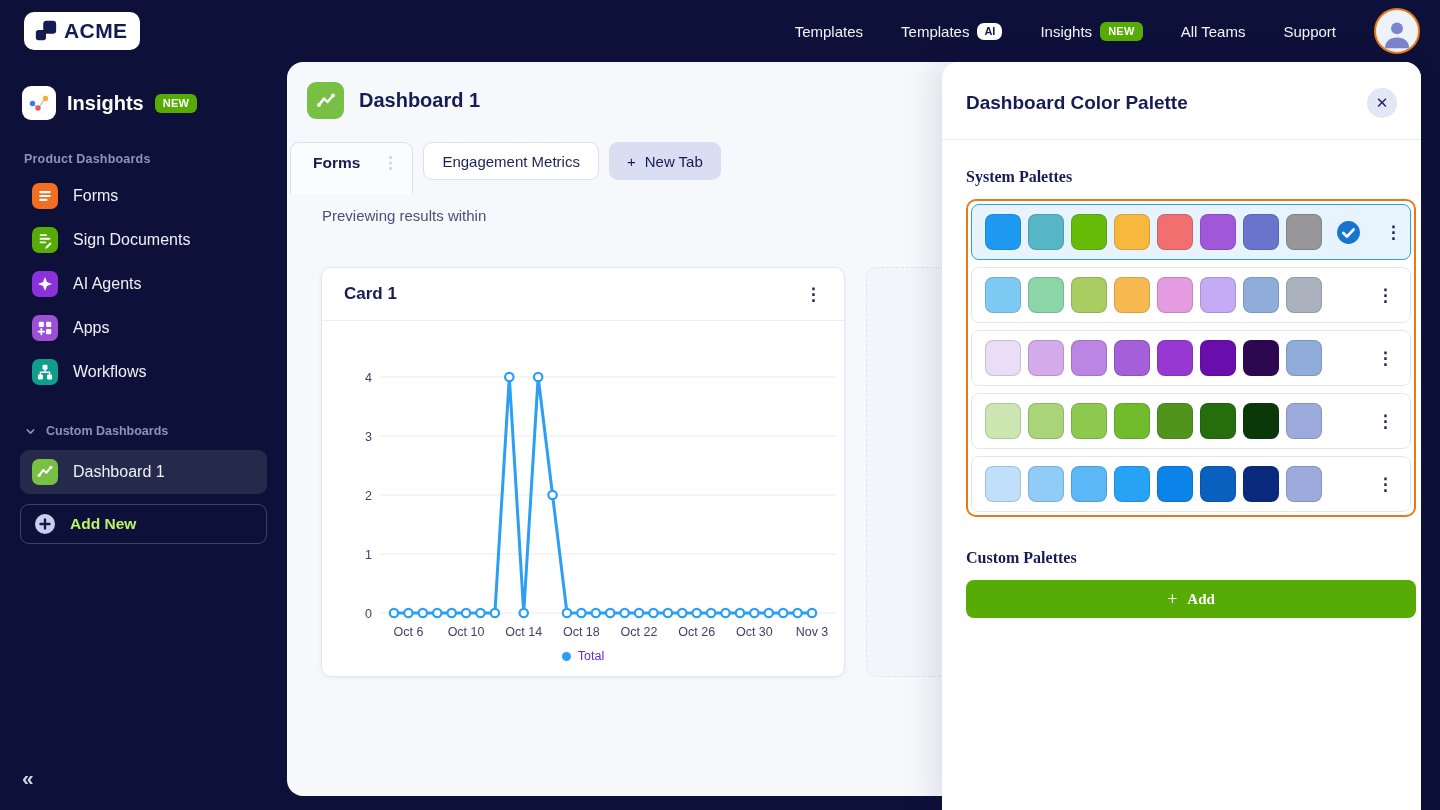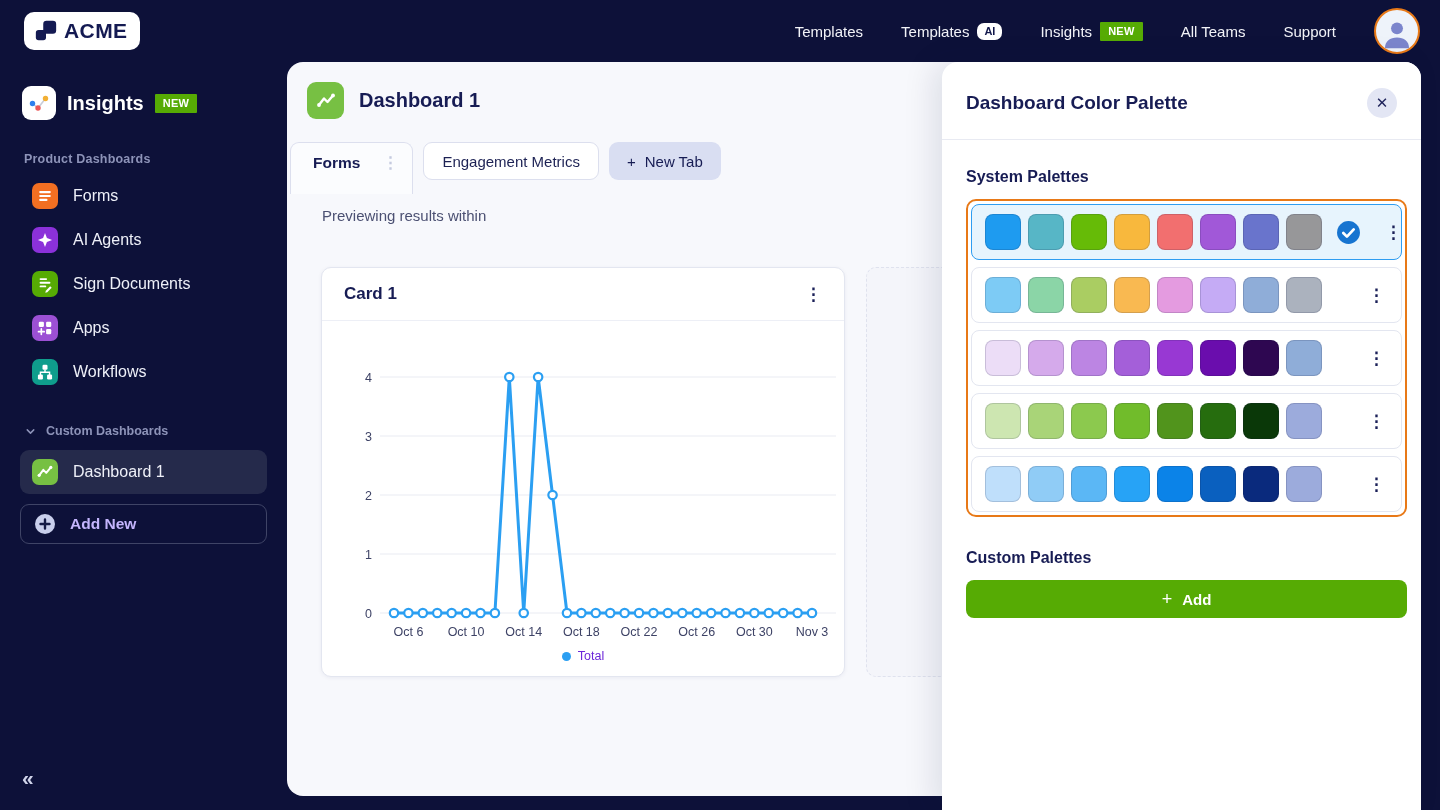--- a/index.html
+++ b/index.html
@@ -13,21 +13,21 @@
   .topnav { position:absolute; top:0; left:0; right:0; height:62px;
     display:flex; align-items:center; justify-content:space-between; padding:0 20px 0 24px; }
   .logo-box { background:#fff; border-radius:10px; height:38px; display:flex; align-items:center;
     gap:6px; padding:0 13px 0 10px; cursor:pointer; }
   .logo-mark svg { width:24px; height:24px; display:block; }
   .logo-text { font-size:21px; font-weight:bold; color:#141a52; letter-spacing:.4px; }
   .nav-right { display:flex; align-items:center; gap:38px; }
   .nav-item { display:flex; align-items:center; gap:8px; color:#f2f3f8; font-size:15px; cursor:pointer; }
   .badge { font-size:11px; font-weight:bold; border-radius:6px; line-height:1; }
   .badge-ai  { background:#fff; color:#10164a; padding:3px 7px; border-radius:7px; }
-  .badge-new { background:#56ab04; color:#fff; padding:4px 8px; border-radius:1px; letter-spacing:.3px; }
+  .badge-new { background:#56ab04; color:#fff; padding:4px 8px; border-radius:6px; letter-spacing:.3px; }
   .avatar { width:46px; height:46px; border-radius:50%; background:#eef3fa; border:2.5px solid #e87917;
     display:flex; align-items:center; justify-content:center; overflow:hidden; cursor:pointer; }
   .avatar svg { width:34px; height:34px; margin-top:6px; }
   
   .sidebar { position:absolute; top:62px; left:0; width:287px; bottom:0; padding:24px 20px; }
   .app-row { display:flex; align-items:center; gap:11px; padding-left:2px; }
   .app-icon { width:34px; height:34px; background:#fff; border-radius:9px;
     display:flex; align-items:center; justify-content:center; }
   .app-icon svg { width:24px; height:24px; }
   .app-title { color:#fff; font-size:20px; font-weight:bold; }
@@ -35,21 +35,21 @@
   .side-item { display:flex; align-items:center; gap:15px; padding:9px 12px; border-radius:9px;
     color:#eef0f8; font-size:16px; cursor:pointer; }
   .tile { width:26px; height:26px; border-radius:7px; display:flex; align-items:center;
     justify-content:center; flex:none; }
   .tile svg { width:20px; height:20px; display:block; }
   .custom-header { display:flex; align-items:center; gap:9px; color:#8d93b8; font-size:12.5px;
     font-weight:bold; margin:30px 0 12px 4px; cursor:pointer; }
   .custom-header svg { width:13px; height:13px; }
   .side-item.active { background:#252a4b; }
   .add-new { border:1px solid #3f4466; border-radius:9px; display:flex; align-items:center; gap:13px;
-    padding:7px 12px; color:#c4b5fd; margin-top:10px; font-size:15.5px; font-weight:bold; cursor:pointer; }
+    padding:7px 12px; color:#bef264; margin-top:10px; font-size:15.5px; font-weight:bold; cursor:pointer; }
   .add-new .plus-circle svg { width:24px; height:24px; display:block; }
   .collapse { position:absolute; bottom:20px; left:22px; color:#d0d4ea; font-size:21px;
     font-weight:bold; cursor:pointer; }
   
   .main-card { position:absolute; left:287px; top:62px; width:1134px; height:734px;
     background:#f7f8fc; border-radius:16px; }
   .main-header { position:absolute; top:20px; left:20px; display:flex; align-items:center; gap:15px; }
   .main-title-icon { width:37px; height:37px; border-radius:9px; background:#77c043;
     display:flex; align-items:center; justify-content:center; }
   .main-title-icon svg { width:24px; height:24px; }
@@ -81,21 +81,21 @@
   .placeholder-card { position:absolute; left:579px; top:205px; width:540px; height:410px;
     border:1px dashed #dfe2ee; border-radius:10px; background:#f4f5fa; }
   
   .panel { position:absolute; left:942px; top:62px; width:479px; height:748px; background:#fff;
     border-radius:16px 16px 0 0; box-shadow:-10px 0 30px rgba(13,17,57,.10); }
   .panel-header { display:flex; justify-content:space-between; align-items:center; padding:26px 24px 21px;text-align:right; }
   .panel-title { font-size:19px; font-weight:bold; color:#171c54; }
   .close-btn { width:30px; height:30px; border-radius:50%; background:#e3e6f4; color:#1b2058;
     display:flex; align-items:center; justify-content:center; font-size:15px; cursor:pointer; }
   .panel-divider { border-top:1px solid #e8eaf2; }
-  .panel-body { padding:28px 14px 0 24px; }
+  .panel-body { padding:28px 5px 0 24px;font-family:Liberation Serif, serif; }
   .panel-section-heading { font-size:16px; font-weight:bold; color:#171c54; margin:0 0 13px 0; }
   .palette-group { border:2px solid #e87917; border-radius:10px; padding:3px; display:flex;
     flex-direction:column; gap:7px; margin-bottom:32px; }
   .palette-row { background:#fff; border:1px solid #e3e6f0; border-radius:8px; height:56px;
     display:flex; align-items:center; padding:0 13px; gap:7px; cursor:pointer; }
   .palette-row.selected { border-width:1.5px; }
   .swatch { width:36px; height:36px; border-radius:8px; border:1px solid rgba(20,25,60,.16); flex:none; cursor:pointer; }
   .row-spacer { flex:1; }
   .row-check { width:25px; height:25px; flex:none; }
   .row-check svg { width:25px; height:25px; display:block; }
@@ -167,37 +167,37 @@
         <span class="tile" style="background: rgb(242, 111, 34);">
           <svg viewBox="0 0 24 24">
             <rect x="5" y="6" width="14" height="2.6" rx="1.3" fill="#fff"></rect>
             <rect x="5" y="10.7" width="14" height="2.6" rx="1.3" fill="#fff"></rect>
             <rect x="5" y="15.4" width="10" height="2.6" rx="1.3" fill="#fff"></rect>
           </svg>
         </span>
         <span>Forms</span>
       </div>
       <div class="side-item">
-        <span class="tile" style="background: rgb(139, 49, 217);">
-          <svg viewBox="0 0 24 24">
-            <path d="M12 3.5 L14.3 9.7 L20.5 12 L14.3 14.3 L12 20.5 L9.7 14.3 L3.5 12 L9.7 9.7 Z" fill="#fff"></path>
-          </svg>
-        </span>
-        <span>AI Agents</span>
-      </div>
-      <div class="side-item">
         <span class="tile" style="background: rgb(86, 171, 4);">
           <svg viewBox="0 0 24 24">
             <rect x="5.5" y="5" width="9" height="2.2" rx="1.1" fill="#fff"></rect>
             <rect x="5.5" y="9.4" width="13" height="2.2" rx="1.1" fill="#fff"></rect>
             <rect x="5.5" y="13.8" width="8" height="2.2" rx="1.1" fill="#fff"></rect>
             <path d="M13 20 l5.2-5.2 1.8 1.8 L14.8 21.8 l-2.4.6 Z" fill="#fff"></path>
           </svg>
         </span>
         <span>Sign Documents</span>
+      </div>
+      <div class="side-item">
+        <span class="tile" style="background: rgb(139, 49, 217);">
+          <svg viewBox="0 0 24 24">
+            <path d="M12 3.5 L14.3 9.7 L20.5 12 L14.3 14.3 L12 20.5 L9.7 14.3 L3.5 12 L9.7 9.7 Z" fill="#fff"></path>
+          </svg>
+        </span>
+        <span>AI Agents</span>
       </div>
       <div class="side-item">
         <span class="tile" style="background: rgb(156, 80, 212);">
           <svg viewBox="0 0 24 24">
             <rect x="4.5" y="4.5" width="6.2" height="6.2" rx="1.5" fill="#fff"></rect>
             <rect x="13.3" y="4.5" width="6.2" height="6.2" rx="1.5" fill="#fff"></rect>
             <rect x="13.3" y="13.3" width="6.2" height="6.2" rx="1.5" fill="#fff"></rect>
             <path d="M7.6 13 v6.8 M4.2 16.4 h6.8" stroke="#fff" stroke-width="2" stroke-linecap="round"></path>
           </svg>
         </span>

